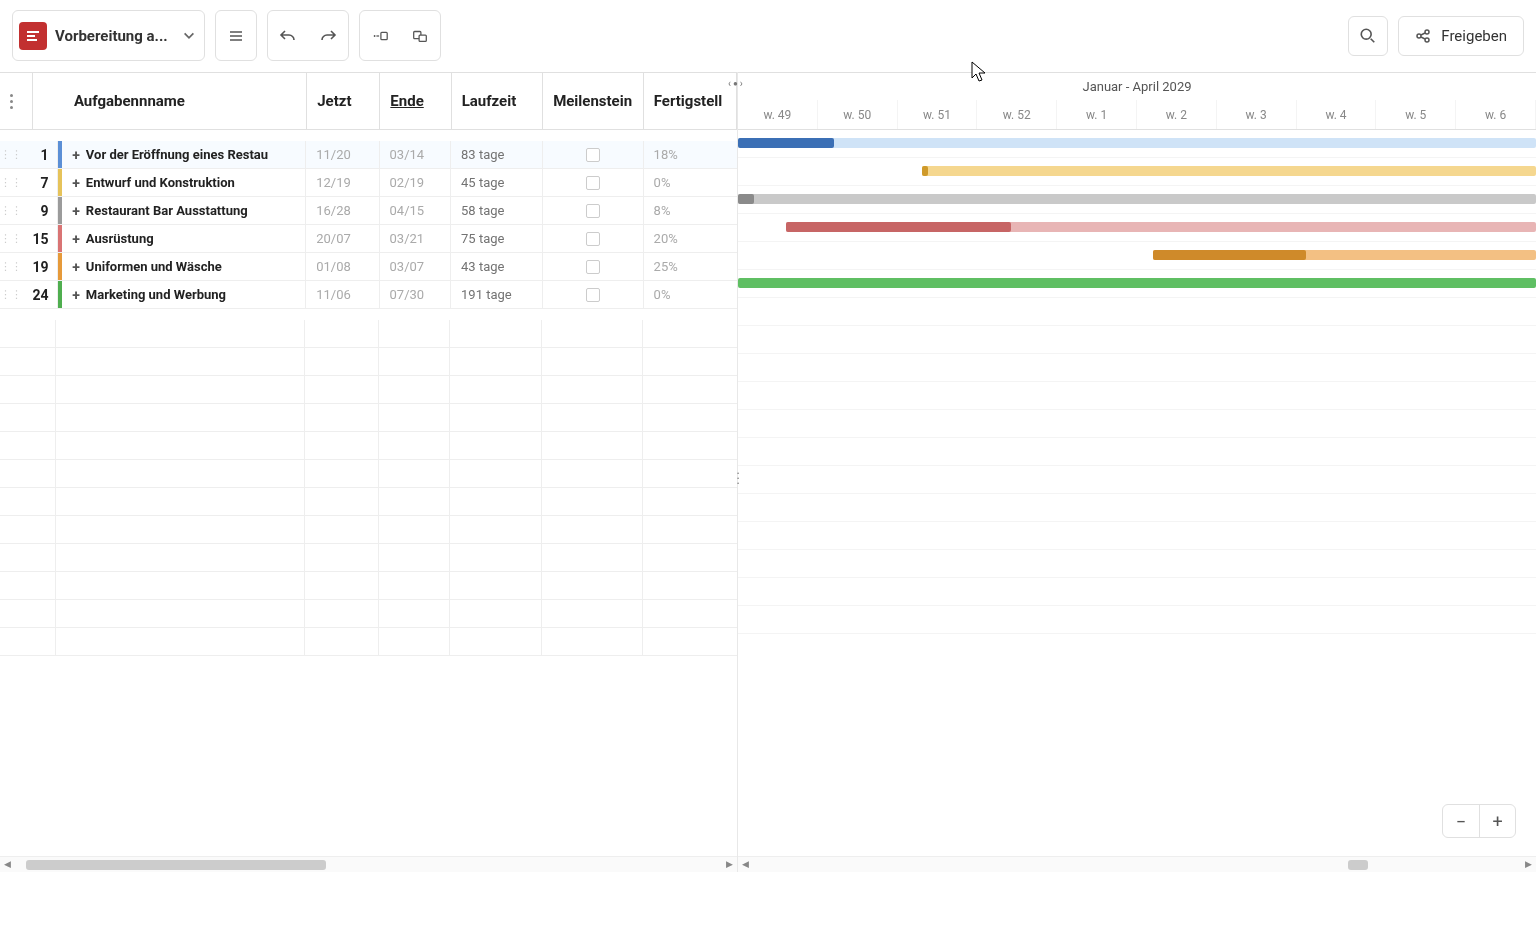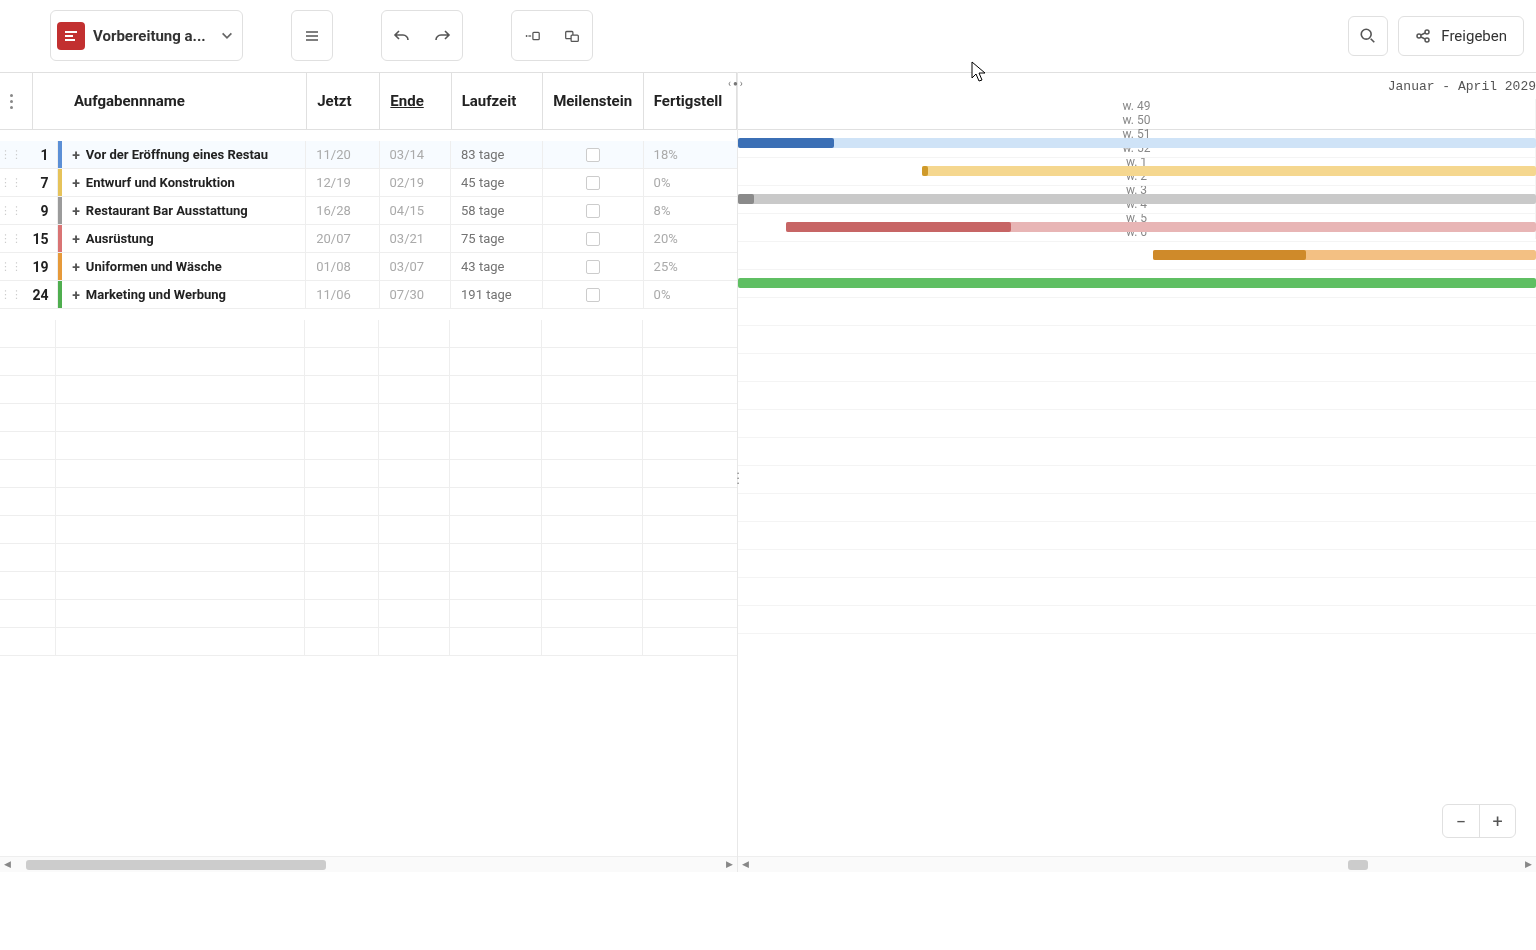--- a/index.html
+++ b/index.html
@@ -22,21 +22,20 @@
   gap: 10px;
   border-bottom: 1px solid transparent;
 }
 .toolbar-group {
   display: flex;
   align-items: center;
   border: 1px solid #e0e0e0;
   border-radius: 6px;
   background: #fff;
   height: 51px;
-  margin-left: 38px;
 }
 .app-logo {
   width: 28px;
   height: 28px;
   background: #c23030;
   border-radius: 4px;
   margin: 0 8px 0 6px;
   display: flex;
   align-items: center;
   justify-content: center;
@@ -263,31 +262,29 @@
   left: -10px;
   top: 6px;
   font-size: 10px;
   color: #777;
   display: flex;
   gap: 2px;
   align-items: center;
 }
 .timeline-range-nav span { cursor: pointer; }
 .timeline-title {
-  text-align: right;
+  text-align: center;
   font-size: 13px;
   color: #555;
   padding-top: 6px;
   height: 28px;
-  font-family: Liberation Mono, monospace;
 }
 .timeline-weeks {
   display: flex;
   height: 30px;
-  flex-direction: column;
 }
 .timeline-weeks .wk {
   flex: 1;
   text-align: center;
   font-size: 12px;
   color: #888;
   border-right: 1px solid #f4f4f4;
   display: flex;
   align-items: center;
   justify-content: center;

